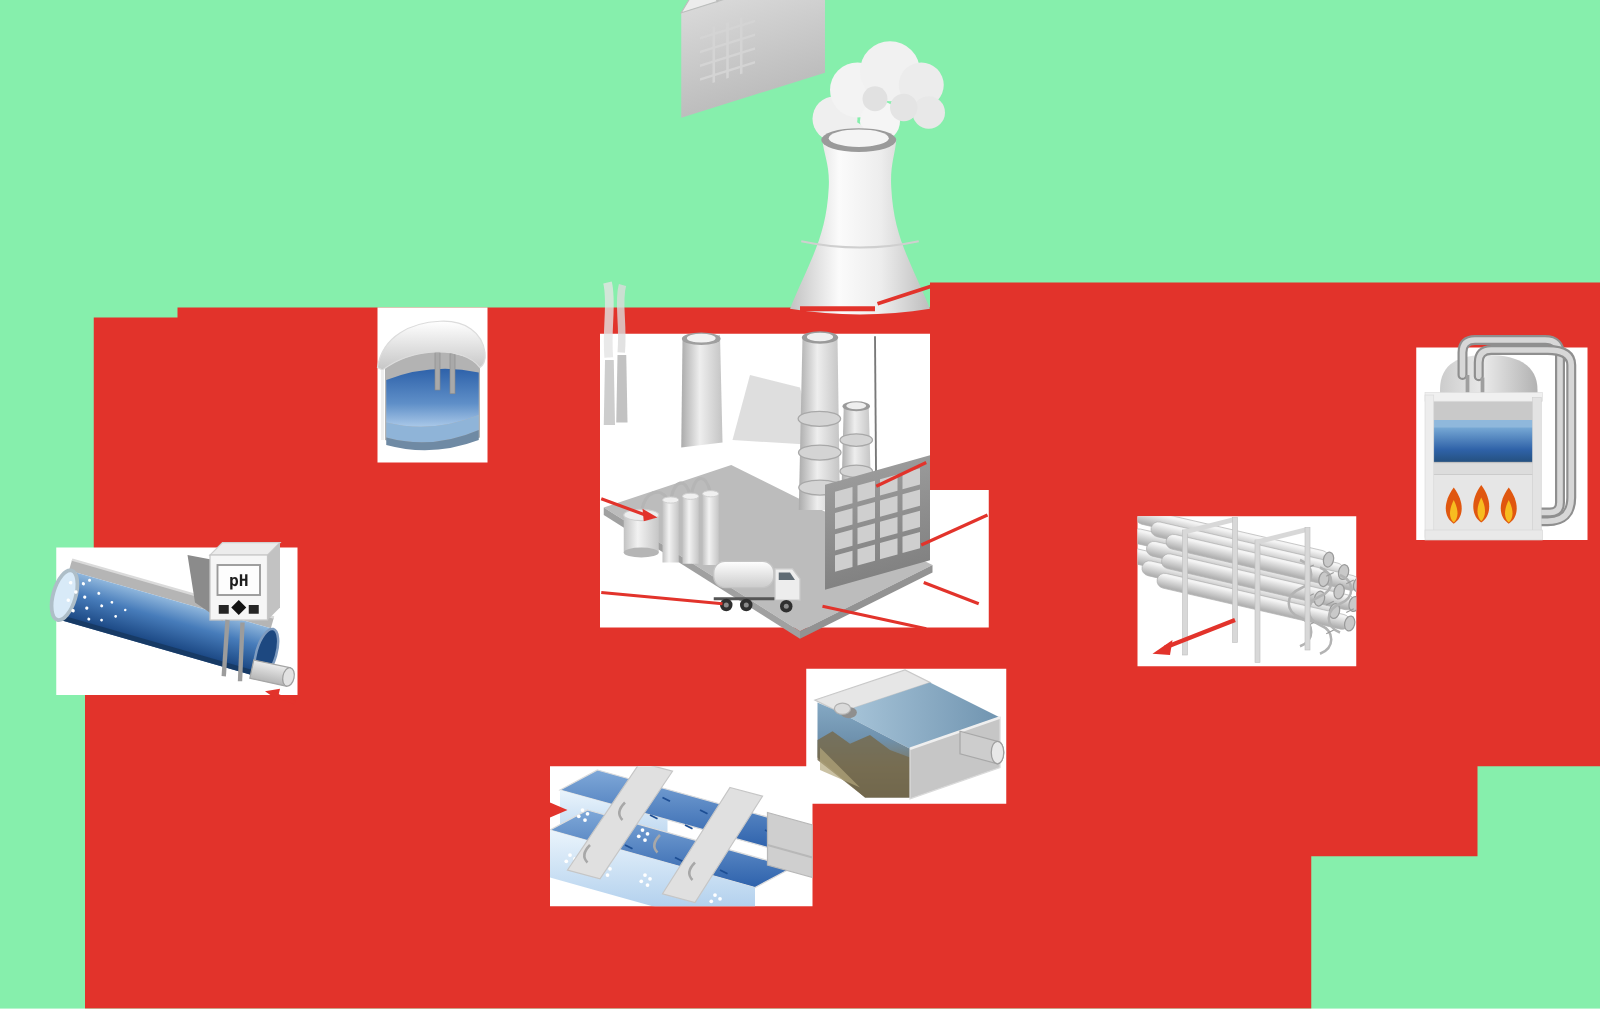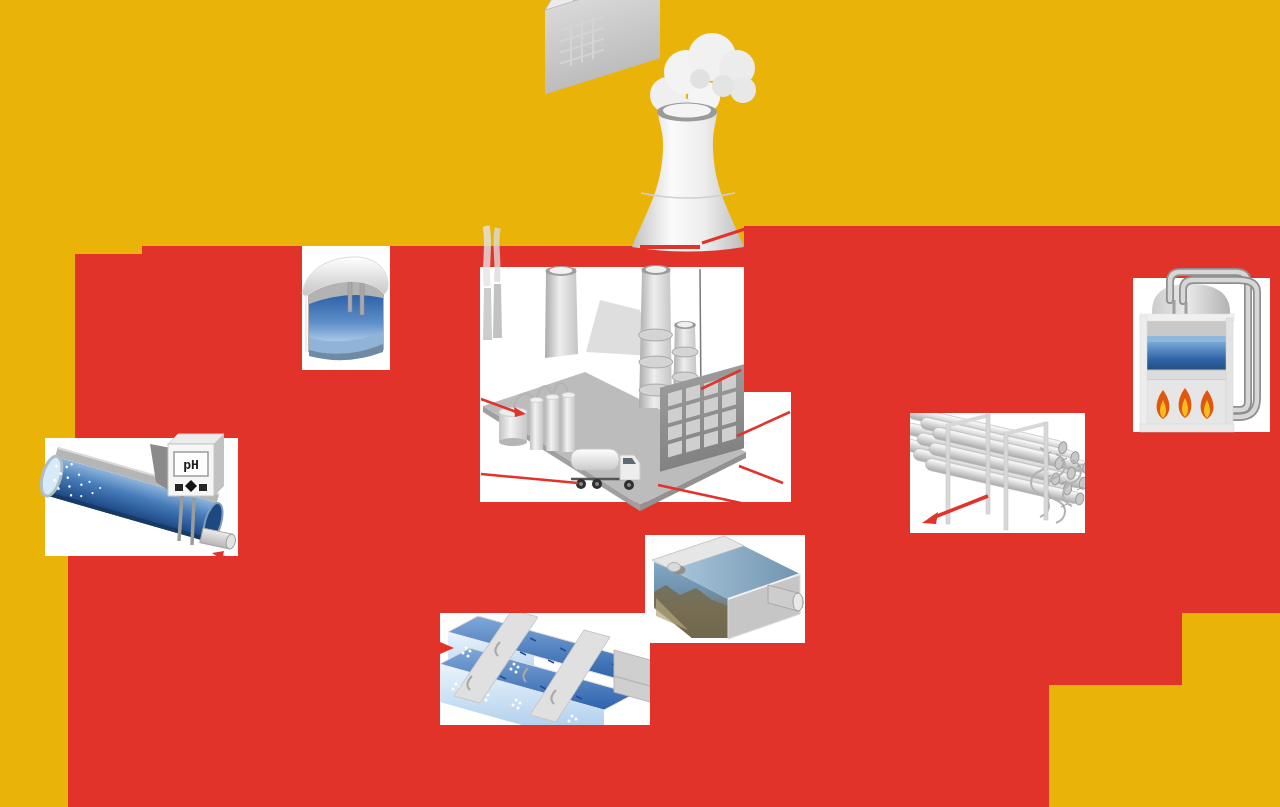--- a/index.html
+++ b/index.html
@@ -1,16 +1,16 @@
 <!DOCTYPE html>
 <html><head>
 <meta charset="utf-8">
 <style>
   html,body{margin:0;padding:0;background:#ffffff;}
-  .stage{position:relative;width:1280px;height:807px;background:#eab308;overflow:hidden;
+  .stage{position:relative;width:1280px;height:807px;background:#86efac;overflow:hidden;
          font-family:"Liberation Sans", sans-serif;}
   svg{position:absolute;left:0;top:0;}
   text.ph{font-family:"DejaVu Sans Mono", monospace;font-weight:bold;font-size:13px;fill:#1d1d1d;}
 </style>
 </head>
 <body>
 
 <div class="stage">
 <svg width="1280" height="807" viewBox="0 0 1280 807">
   <defs>

